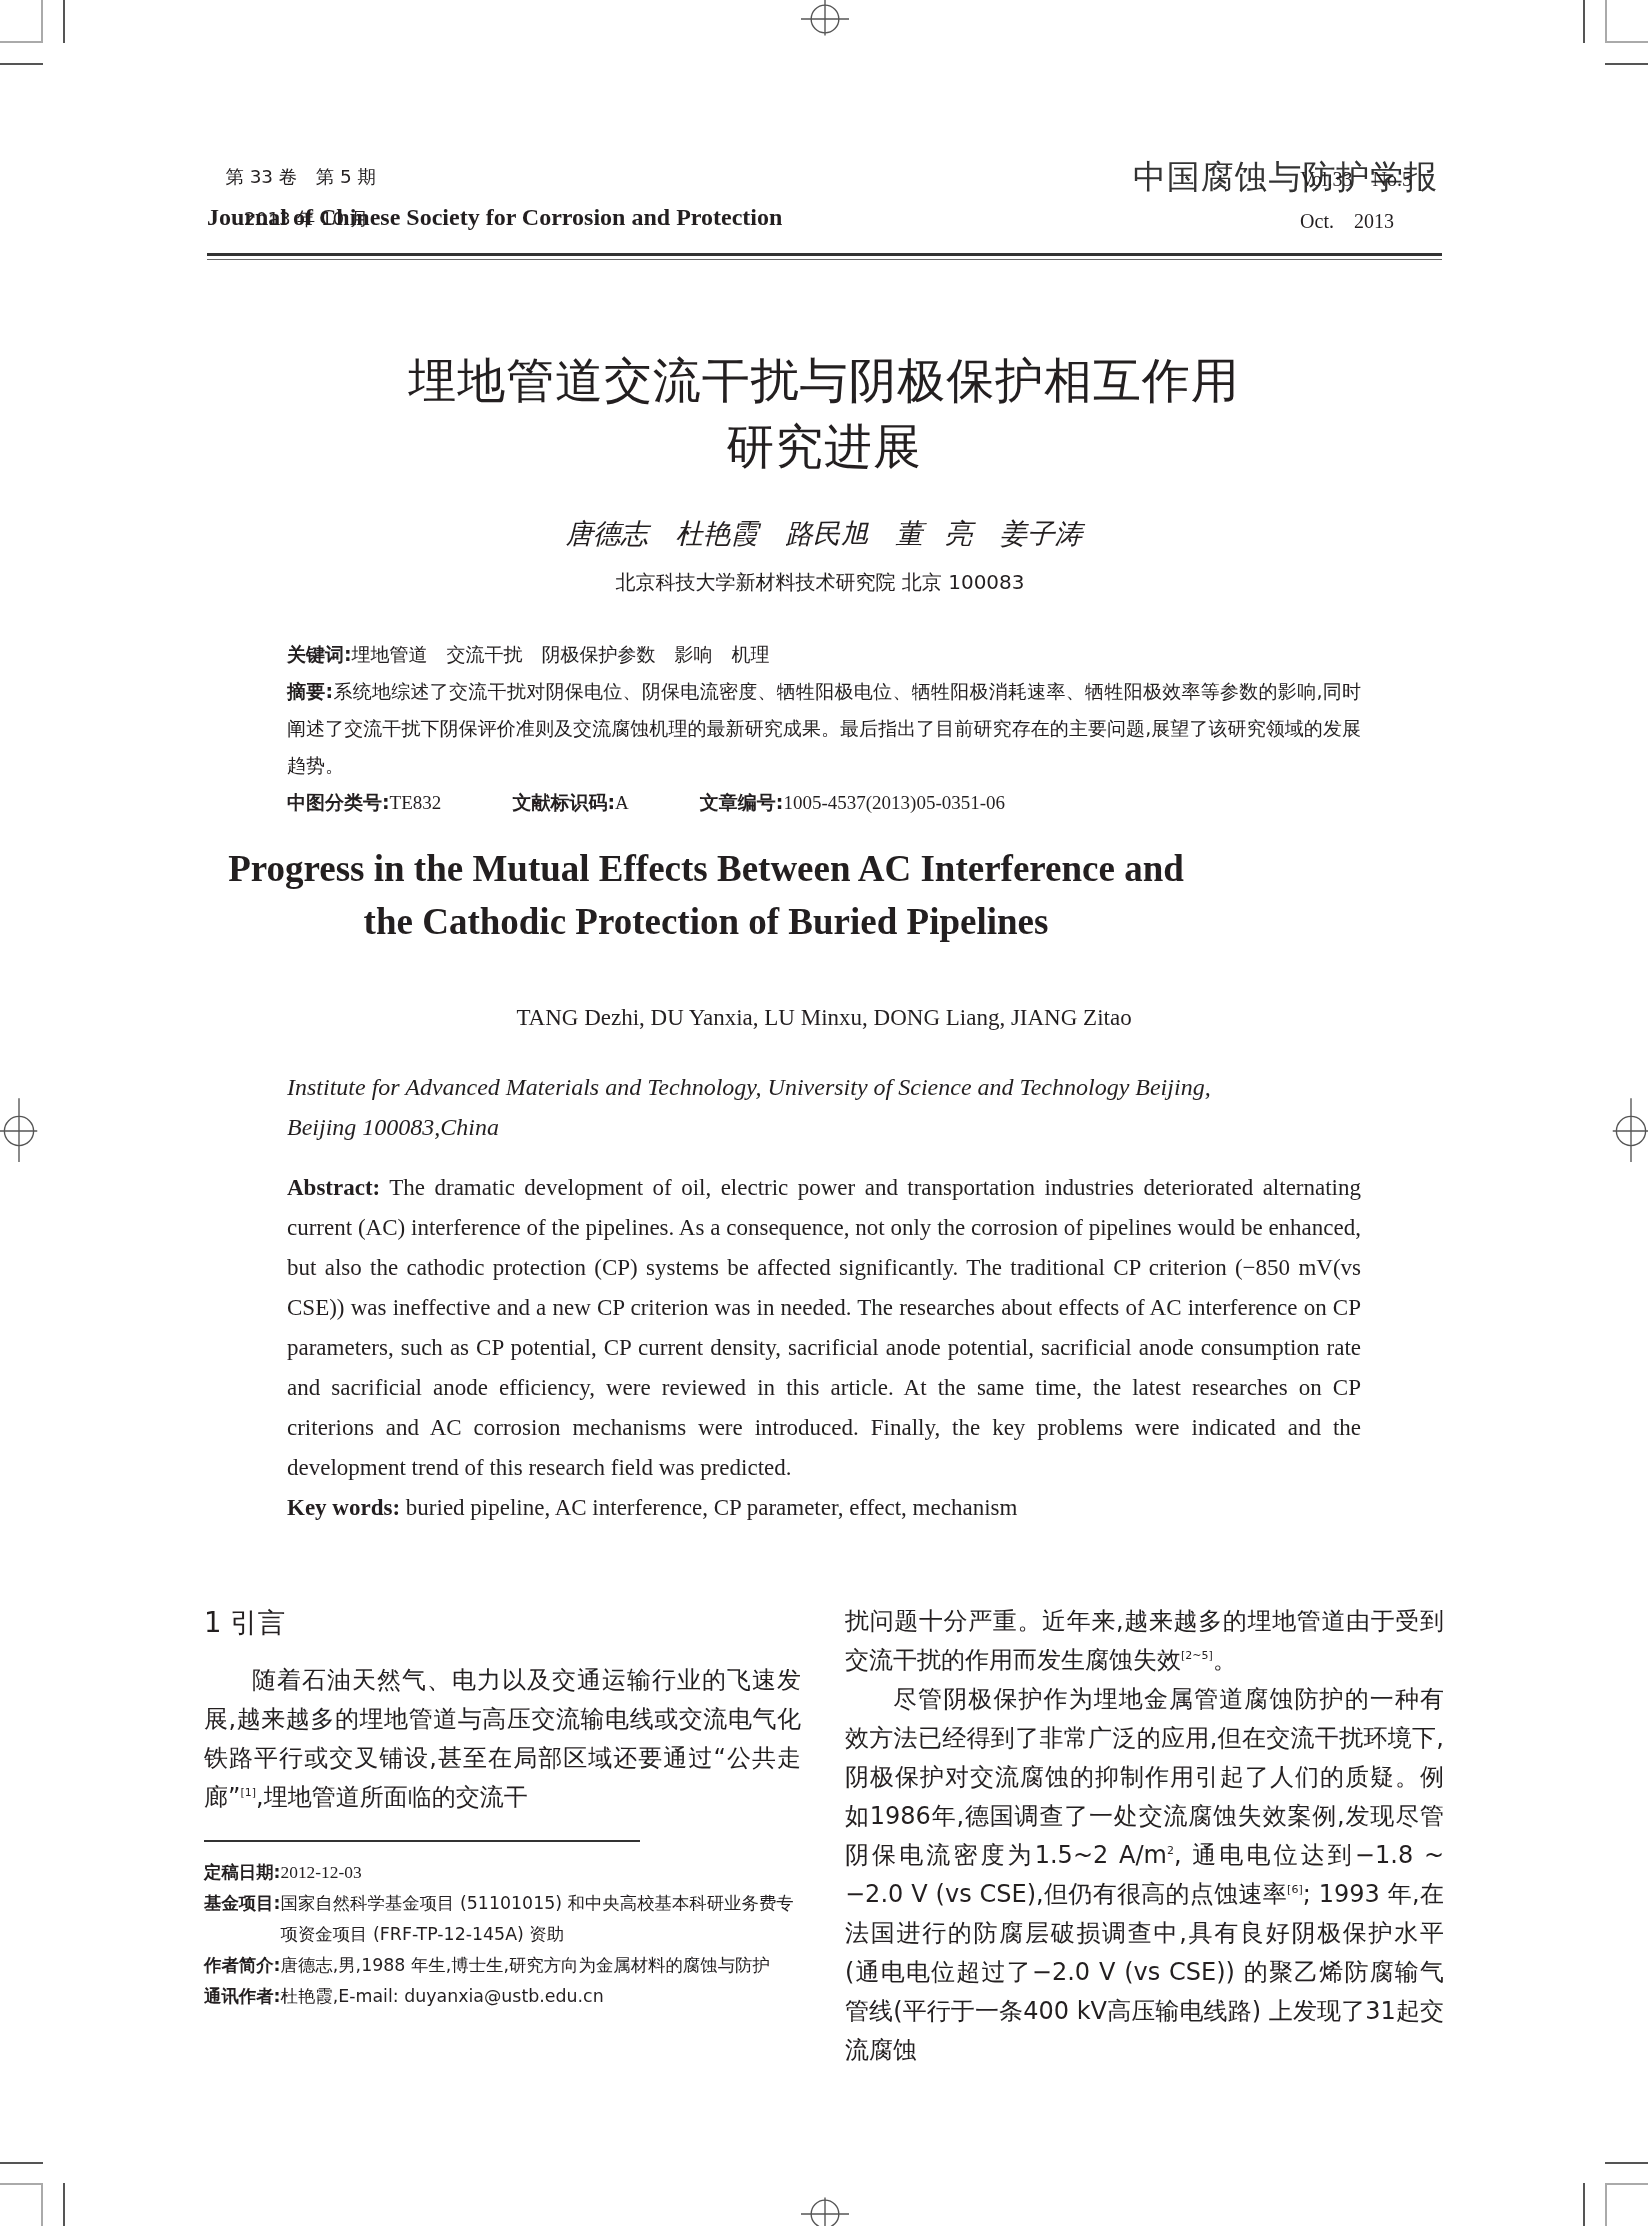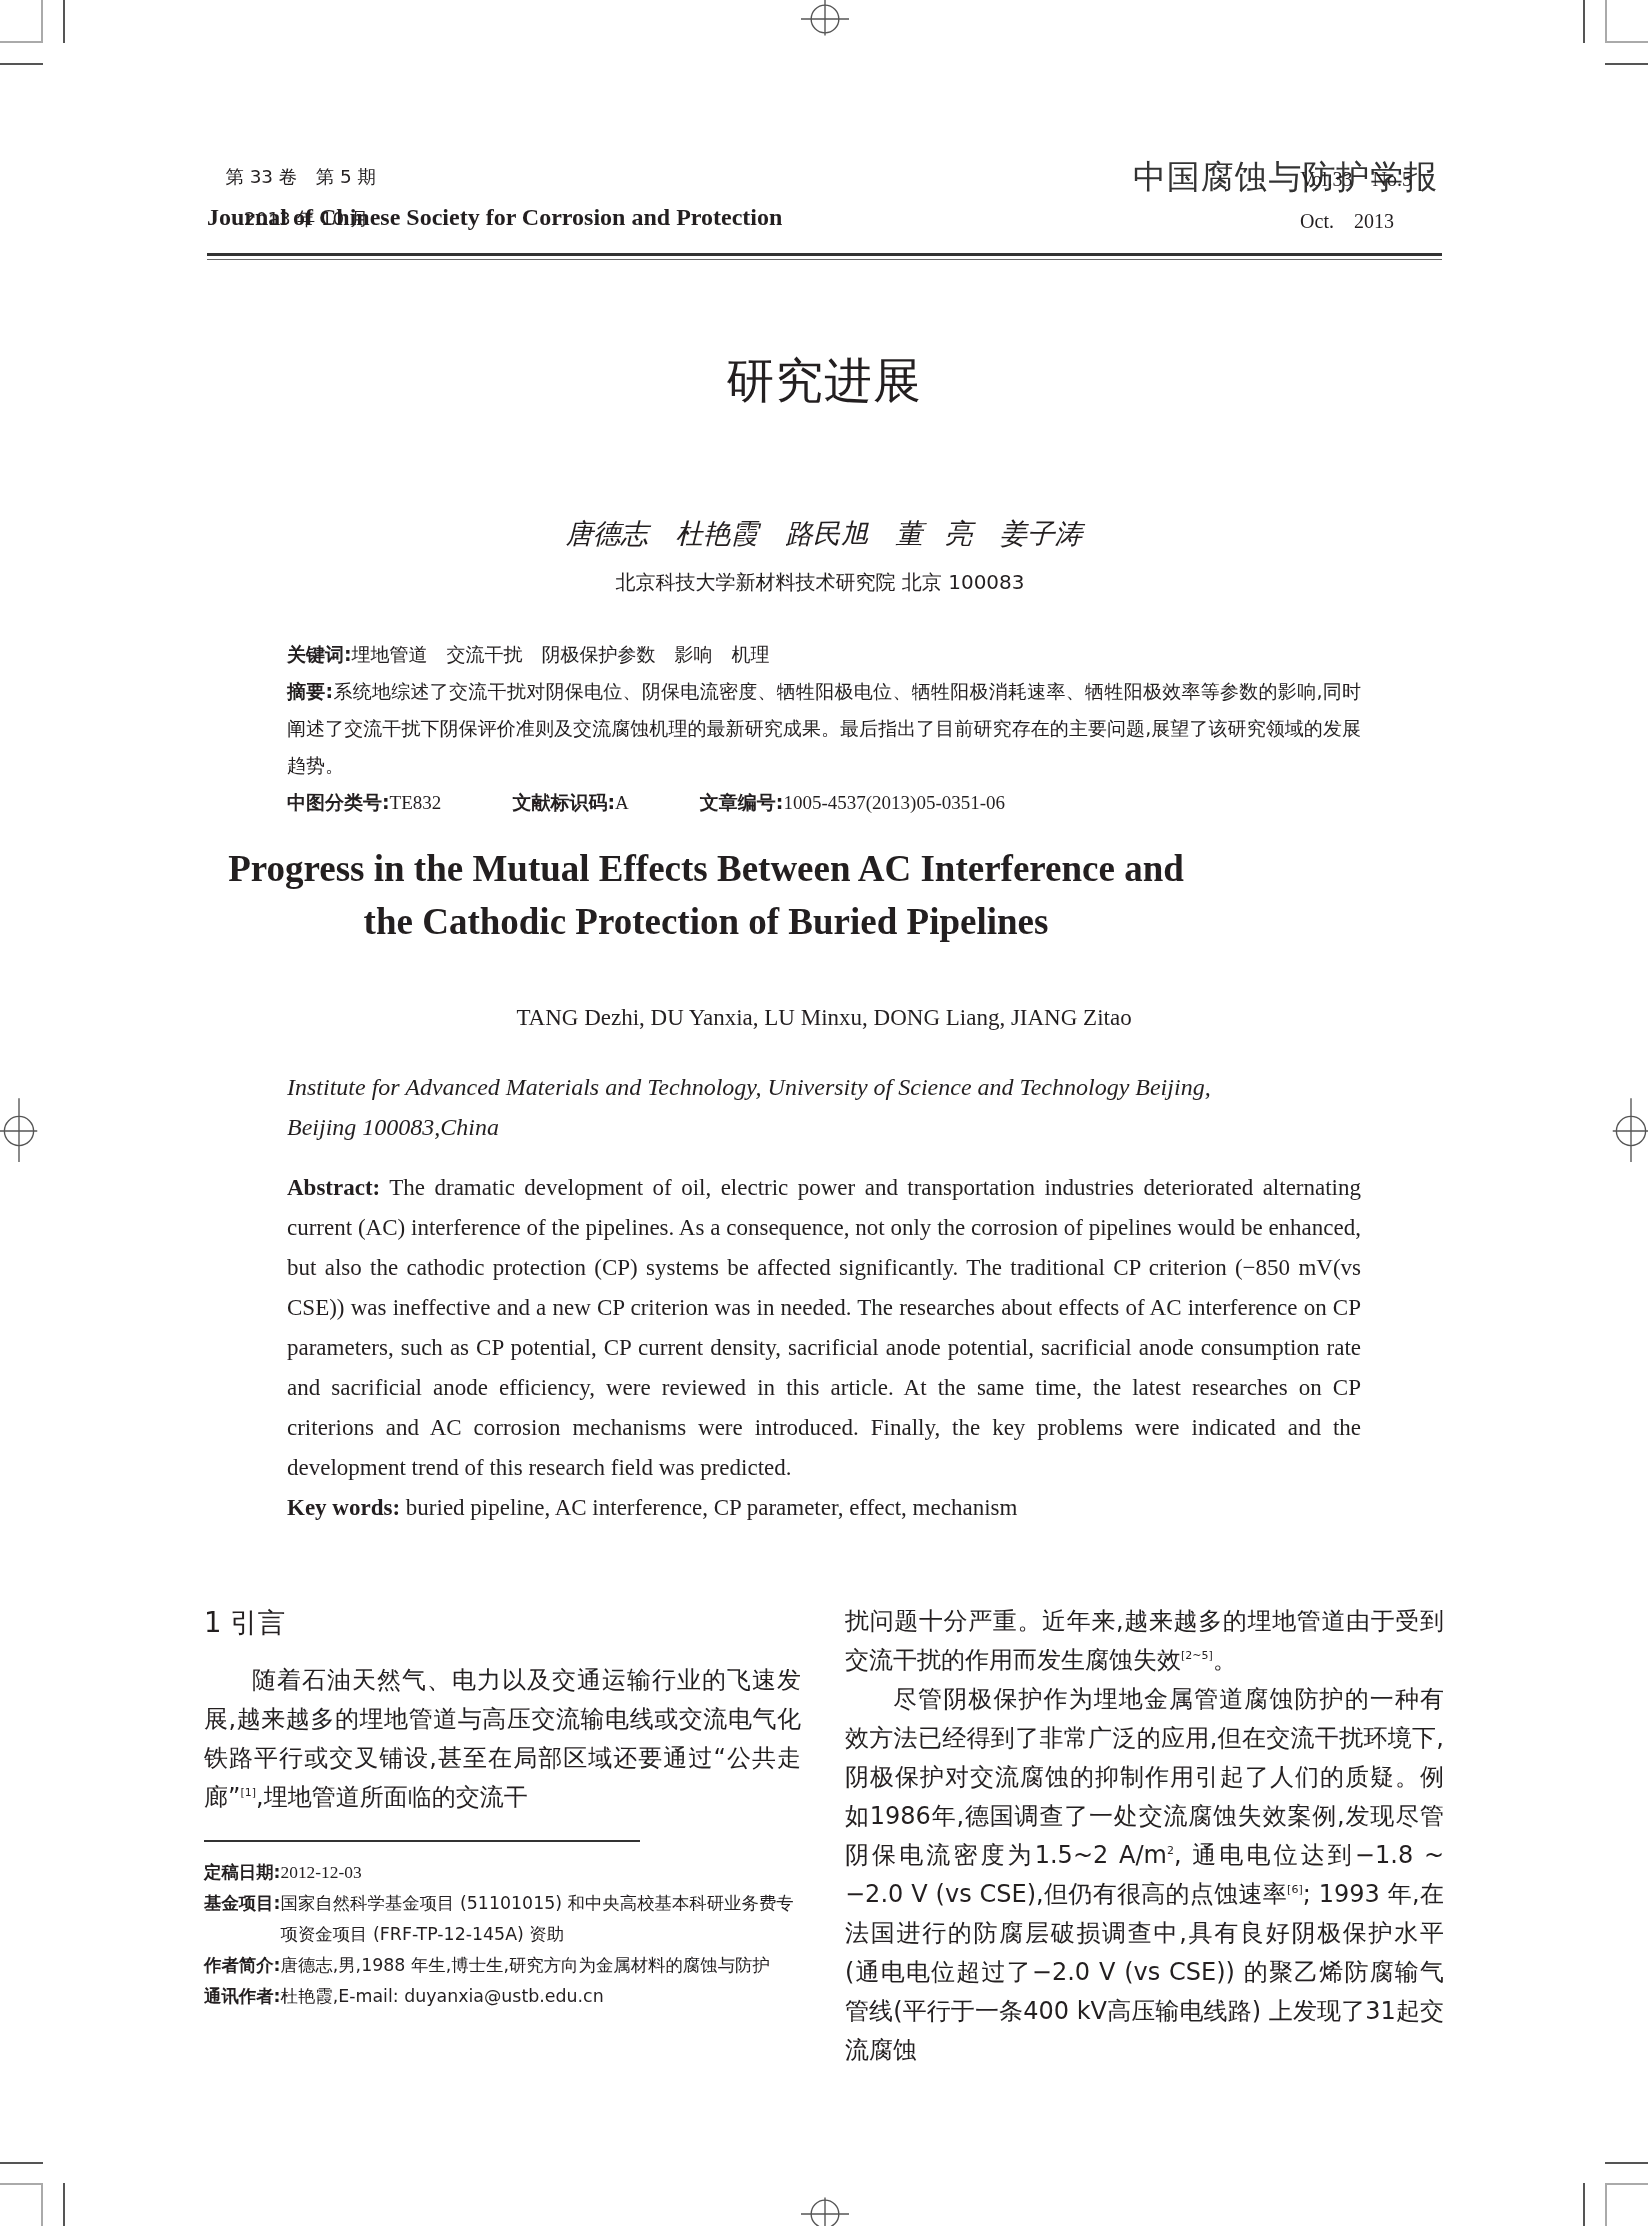--- a/index.html
+++ b/index.html
@@ -96,20 +96,21 @@
   <div class="l2" style="left:37px;top:44px;font-family:'DejaVu Sans',sans-serif;font-size:18.4px;">2013 年 10 月</div>
   <div class="cn-journal">中国腐蚀与防护学报</div>
   <div class="en-journal">Journal of Chinese Society for Corrosion and Protection</div>
   <div class="l1" style="right:26px;top:3.7px;">Vol.33　No.5</div>
   <div class="l2" style="right:44px;top:46px;">Oct.　2013</div>
 </div>
 <div class="rule-thick"></div>
 <div class="rule-thin"></div>
 
 <div class="cn-title">
+  <div>埋地管道交流干扰与阴极保护相互作用</div>
   <div>研究进展</div>
 </div>
 <div class="cn-authors">唐德志　杜艳霞　路民旭　董 亮　姜子涛</div>
 <div class="cn-affil">北京科技大学新材料技术研究院  北京  100083</div>
 
 <div class="cn-abs">
   <div><b>关键词:</b><span>埋地管道　交流干扰　阴极保护参数　影响　机理</span></div>
   <div><b>摘要:</b><span>系统地综述了交流干扰对阴保电位、阴保电流密度、牺牲阳极电位、牺牲阳极消耗速率、牺牲阳极效率等参数的影响,同时阐述了交流干扰下阴保评价准则及交流腐蚀机理的最新研究成果。最后指出了目前研究存在的主要问题,展望了该研究领域的发展趋势。</span></div>
   <div class="cls-row">
     <b>中图分类号:</b><span style="font-family:'Liberation Serif',serif;">TE832</span>

